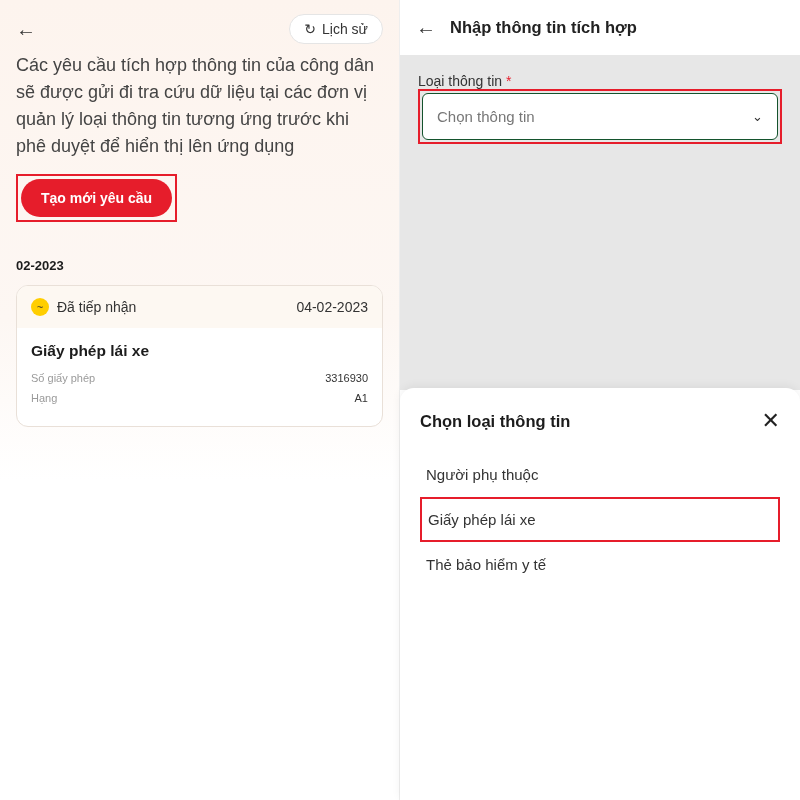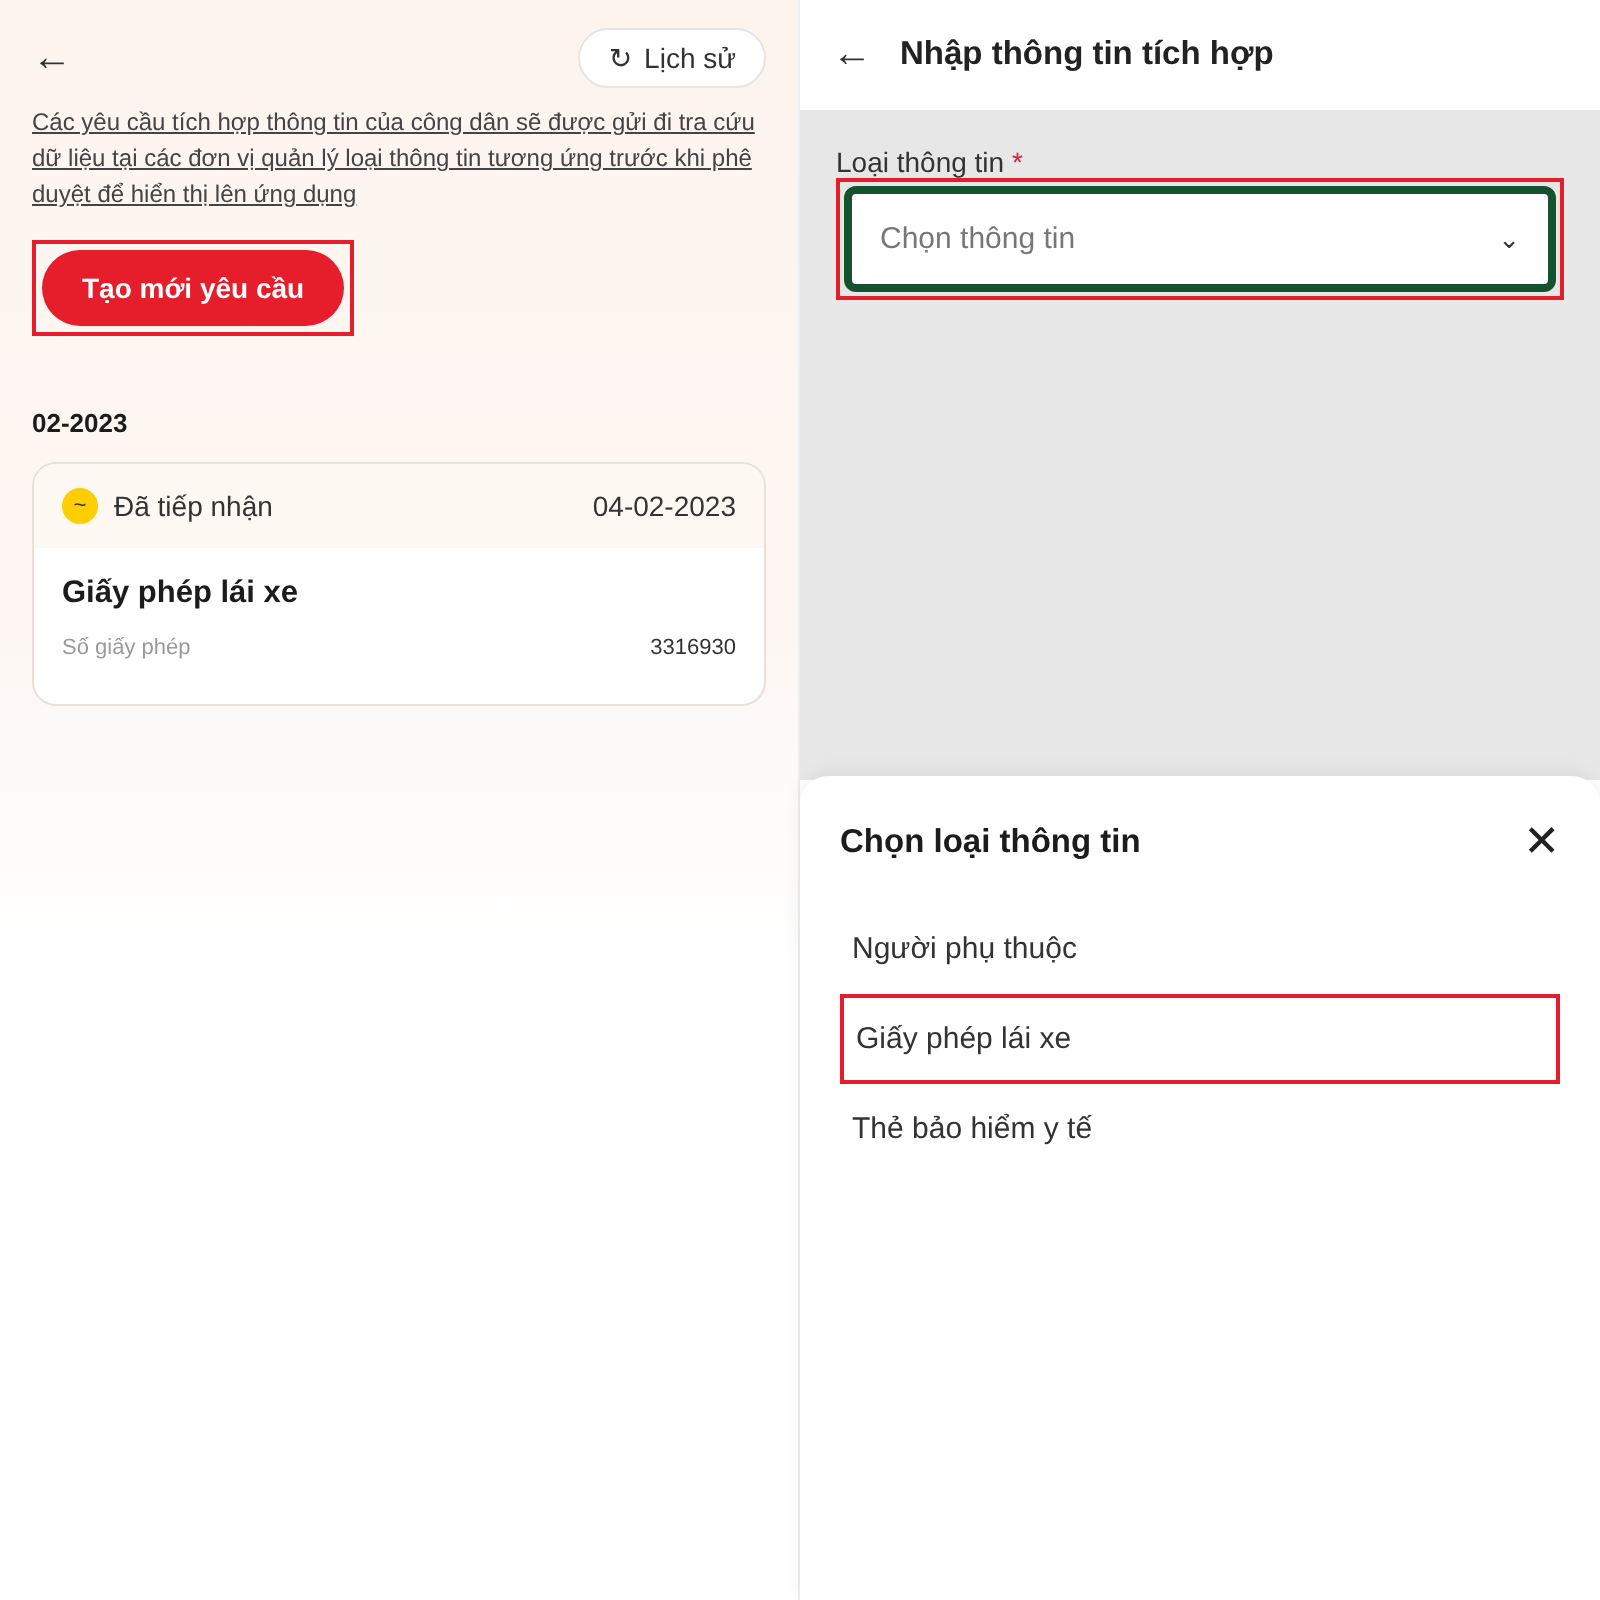--- a/index.html
+++ b/index.html
@@ -15,21 +15,21 @@
 
   
   .hdr { display:flex; align-items:center; padding:14px 16px 8px 16px; }
   .back-arrow { font-size:20px; color:#333; margin-right:auto; }
   .history-btn {
     display:flex; align-items:center; gap:6px;
     background:#fff; border:1px solid #e5e5e5; border-radius:20px;
     padding:6px 14px; font-size:14px; color:#333;
   }
   .page-title { font-size:20px; font-weight:700; color:#1c1c1c; padding:4px 16px 14px 16px; }
-  .desc { font-size:12px; line-height:1.5; color:#444; padding:0 16px 14px 16px;text-decoration:underline; }
+  .desc { font-size:18px; line-height:1.5; color:#444; padding:0 16px 14px 16px; }
   .create-wrap { padding:0 16px 10px 16px; }
   .create-btn {
     display:inline-block;
     background:#e61d2b; color:#fff; font-weight:600; font-size:14px;
     border-radius:22px; padding:11px 20px;
   }
   .red-box { border:2px solid #e61d2b; padding:3px; display:inline-block; }
   .month { font-size:13px; font-weight:700; color:#1c1c1c; padding:26px 16px 12px 16px; }
   .card {
     margin:0 16px; background:#fff; border:1px solid #e9e0d8; border-radius:12px;
@@ -52,21 +52,21 @@
   .r-hdr { display:flex; align-items:center; gap:14px; padding:16px 16px; }
   .r-back { font-size:20px; color:#333; }
   .r-title { font-size:16.5px; font-weight:600; color:#222; }
   .field-area { padding:18px 18px 0 18px; }
   .field-label { font-size:14px; color:#333; margin-bottom:0; }
   .req { color:#e61d2b; }
   .select-box {
     border:2px solid #e61d2b; padding:2px;
   }
   .select-inner {
-    background:#fff; border:4px solid #14532d; border-radius:6px;
+    background:#fff; border:1px solid #14532d; border-radius:6px;
     display:flex; align-items:center; justify-content:space-between;
     padding:14px 14px; font-size:15px; color:#777;
   }
   .chev { font-size:13px; color:#333; }
   .sheet {
     position:absolute; left:0; right:0; bottom:0; top:388px;
     background:#fff; border-top-left-radius:14px; border-top-right-radius:14px;
     padding:20px 20px 0 20px;
     box-shadow:0 -2px 10px rgba(0,0,0,0.06);
   }
@@ -105,20 +105,24 @@
         <span>Đã tiếp nhận</span>
       </div>
       <span class="card-date">04-02-2023</span>
     </div>
     <div class="card-body">
       <div class="card-title">Giấy phép lái xe</div>
       <div class="kv">
         <span>Số giấy phép</span>
         <span class="v">3316930</span>
       </div>
+      <div class="kv">
+        <span>Hạng</span>
+        <span class="v">A1</span>
+      </div>
     </div>
   </div>
 </div>
 
 <div class="pane pane-right">
   <div class="r-hdr">
     <span class="r-back">←</span>
     <span class="r-title">Nhập thông tin tích hợp</span>
   </div>
 

